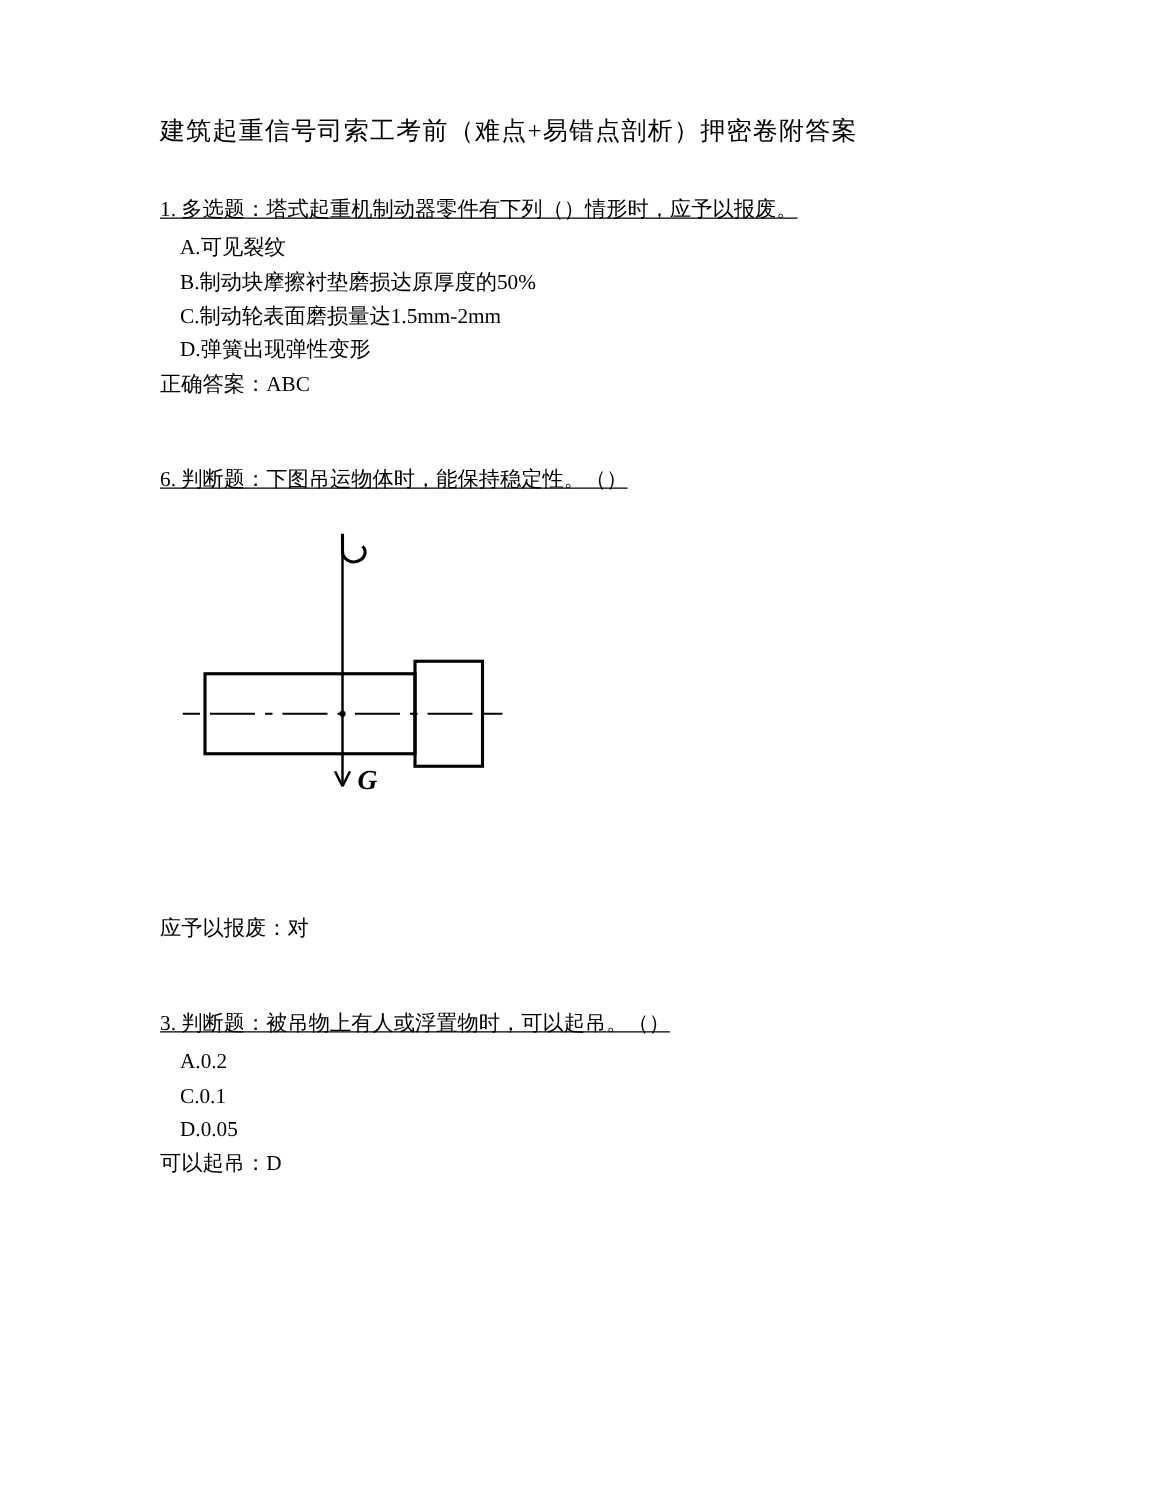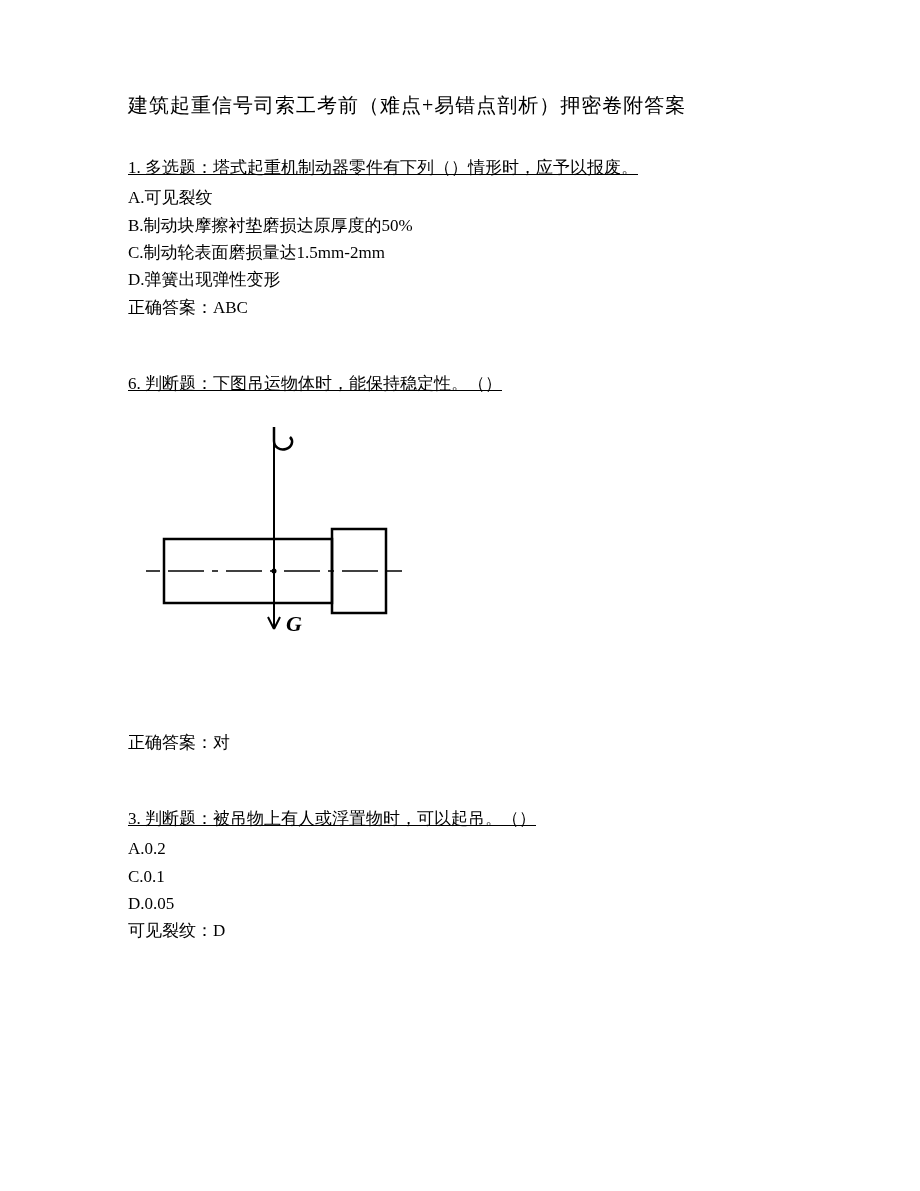--- a/index.html
+++ b/index.html
@@ -27,21 +27,21 @@
     margin-bottom: 4px;
     text-decoration: underline;
   }
   .answer {
     margin-bottom: 50px;
   }
   .diagram {
     margin: 24px 0 10px 18px;
   }
   .options div {
-    margin: 1px 0;
+    margin: 1px 16px;
   }
 </style>
 </head>
 <body>
 
 <div class="page">
 
   <div class="title">建筑起重信号司索工考前（难点+易错点剖析）押密卷附答案</div>
 
   <div class="question">1. 多选题：塔式起重机制动器零件有下列（）情形时，应予以报废。</div>
@@ -77,24 +77,24 @@
 
       <rect x="18" y="118" width="168" height="64" stroke="#000" stroke-width="2.5" fill="none"></rect>
 
       <rect x="186" y="108" width="54" height="84" stroke="#000" stroke-width="2.5" fill="none"></rect>
 
       <circle cx="128" cy="150" r="2.5" fill="#000"></circle>
 
       <text x="140" y="210" font-family="serif" font-style="italic" font-size="22" font-weight="bold" fill="#000">G</text>
     </svg>
   </div>
-  <div class="answer" style="margin-top:60px;">正确答案：对</div>
+  <div class="answer" style="margin-top:60px;">应予以报废：对</div>
 
   <div class="question">3. 判断题：被吊物上有人或浮置物时，可以起吊。（）</div>
 
   <div class="options">
     <div>A.0.2</div>
     <div>C.0.1</div>
     <div>D.0.05</div>
   </div>
-  <div class="answer" style="margin-bottom:0;">可见裂纹：D</div>
+  <div class="answer" style="margin-bottom:0;">可以起吊：D</div>
 
 </div>
 
 </body></html>

